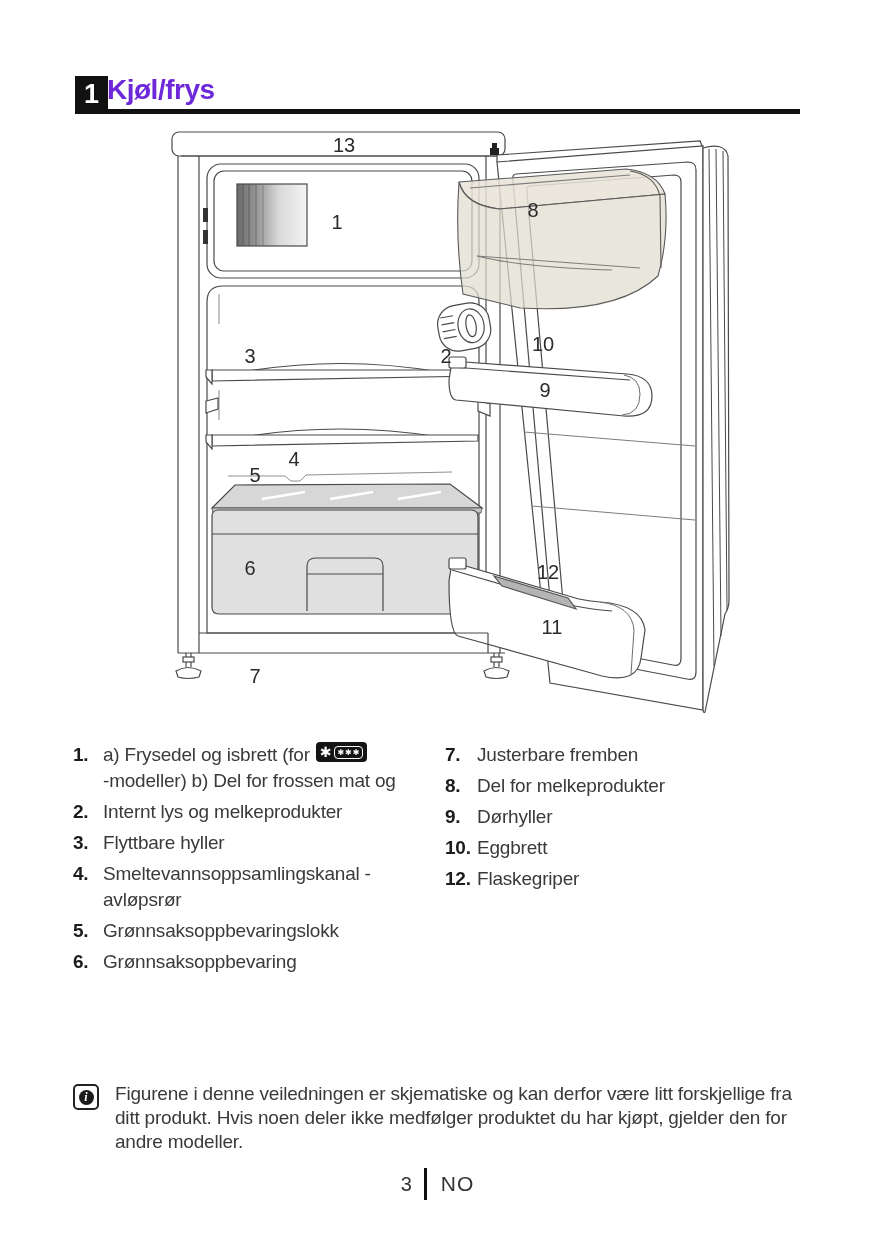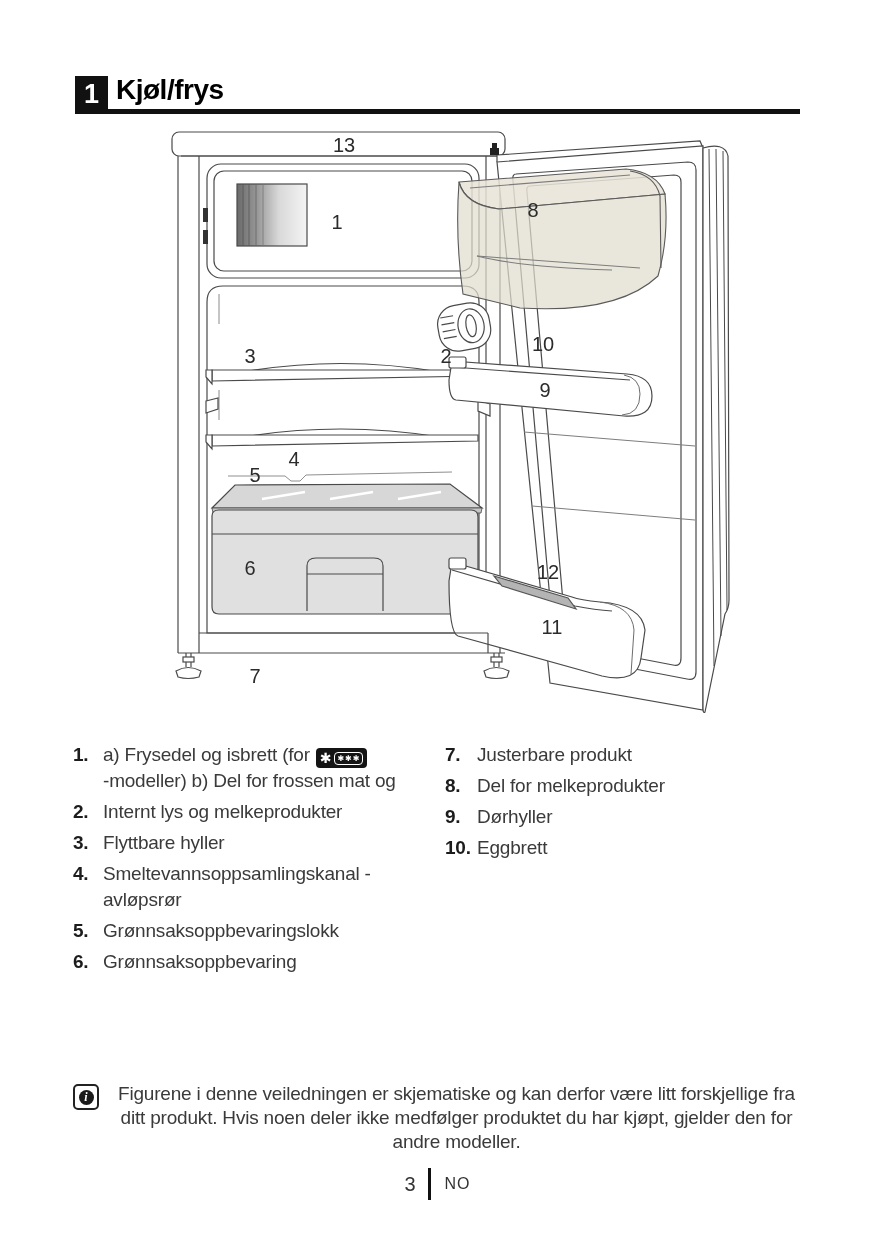--- a/index.html
+++ b/index.html
@@ -5,60 +5,60 @@
 <style>
   html,body{margin:0;padding:0;background:#ffffff;}
   body{width:875px;height:1241px;position:relative;font-family:"Liberation Sans",sans-serif;color:#2e2e2e;overflow:hidden;}
   .page{position:absolute;inset:0;background:#fff;}
 
   
   .header{position:absolute;top:76px;left:75px;width:725px;height:40px;}
   .header-rule{position:absolute;left:0;top:33px;width:725px;height:5px;background:#111;}
   .chapter-box{position:absolute;left:0;top:0;width:33px;height:36px;background:#111;color:#fff;
     display:flex;align-items:center;justify-content:center;font-size:27px;font-weight:bold;z-index:2;}
-  .chapter-title{position:absolute;left:41px;top:-2px;font-size:28px;font-weight:bold;color:#000000;letter-spacing:-0.5px;}
+  .chapter-title{position:absolute;left:32px;top:-2px;font-size:28px;font-weight:bold;color:#6d28d9;letter-spacing:-0.5px;}
 
   
   .diagram{position:absolute;top:118px;left:0;width:875px;height:650px;}
   .diagram svg{display:block;}
   .dlabel{font-family:"Liberation Sans",sans-serif;font-size:20px;fill:#2b2b2b;}
 
   
   .plist{position:absolute;font-size:19px;line-height:26px;color:#3a3a3a;letter-spacing:-0.2px;}
   .plist-left{top:742px;left:73px;width:372px;}
   .plist-right{top:742px;left:445px;width:330px;}
   .li{display:flex;margin-bottom:5px;}
   .li .num{flex:none;width:30px;font-weight:bold;color:#1c1c1c;}
   .plist-right .li .num{width:32px;}
   .li .txt{flex:1;}
-  .lineflex{display:flex;align-items:flex-end;flex-wrap:nowrap;}
+  .lineflex{display:flex;align-items:flex-start;flex-wrap:nowrap;}
 
   
   .b4{display:inline-flex;align-items:center;background:#141414;color:#fff;border-radius:4px;
       padding:1px 4px;height:18px;margin-left:6px;}
   .b4 .bigstar{font-size:14px;line-height:14px;}
   .b4 .smallstars{border:1px solid #fff;border-radius:4px;font-size:8px;line-height:9px;
       padding:1px 2px;margin-left:3px;letter-spacing:1px;}
   .b2{display:inline-block;border:2px solid #3a3a3a;border-radius:8px;padding:0 4px;height:18px;
       line-height:17px;font-size:12px;letter-spacing:3px;margin:0 1px;color:#2e2e2e;white-space:nowrap;}
 
   
   .note{position:absolute;top:1082px;left:73px;width:732px;display:flex;}
   .note-icon{flex:none;width:22px;height:22px;border:2px solid #222;border-radius:5px;margin-top:2px;
       display:flex;align-items:center;justify-content:center;}
   .note-icon .dot{width:15px;height:15px;border-radius:50%;background:#1b1b1b;color:#fff;
       font-family:"Liberation Serif",serif;font-style:italic;font-weight:bold;font-size:12px;
       display:flex;align-items:center;justify-content:center;}
-  .note-text{margin-left:9px;font-size:19px;line-height:24px;color:#3a3a3a;letter-spacing:-0.2px;text-align:center;}
+  .note-text{margin-left:16px;font-size:19px;line-height:24px;color:#3a3a3a;letter-spacing:-0.2px;}
 
   
   .footer{position:absolute;top:1168px;left:0;width:875px;display:flex;align-items:center;justify-content:center;}
   .page-num{font-size:20px;color:#333;margin-right:12px;}
   .vbar{width:3px;height:32px;background:#111;}
-  .lang{font-size:16px;color:#333;margin-left:14px;letter-spacing:1px;}
+  .lang{font-size:21px;color:#333;margin-left:14px;letter-spacing:1px;}
 </style>
 </head>
 <body>
 
 <div class="page">
 
   <div class="header">
     <div class="header-rule"></div>
     <div class="chapter-box">
       <span>1</span>
@@ -258,33 +258,37 @@
     </div>
     <div class="li">
       <span class="num">6.</span>
       <span class="txt">Grønnsaksoppbevaring</span>
     </div>
   </div>
 
   <div class="plist plist-right">
     <div class="li">
       <span class="num">7.</span>
-      <span class="txt">Justerbare produkt</span>
+      <span class="txt">Justerbare fremben</span>
     </div>
     <div class="li">
       <span class="num">8.</span>
       <span class="txt">Del for melkeprodukter</span>
     </div>
     <div class="li">
       <span class="num">9.</span>
       <span class="txt">Dørhyller</span>
     </div>
     <div class="li">
       <span class="num">10.</span>
       <span class="txt">Eggbrett</span>
+    </div>
+    <div class="li">
+      <span class="num">12.</span>
+      <span class="txt">Flaskegriper</span>
     </div>
   </div>
 
   <div class="note">
     <span class="note-icon">
       <span class="dot">i</span>
     </span>
     <span class="note-text">Figurene i denne veiledningen er skjematiske og kan derfor være litt forskjellige fra ditt produkt. Hvis noen deler ikke medfølger produktet du har kjøpt, gjelder den for andre modeller.</span>
   </div>
 

